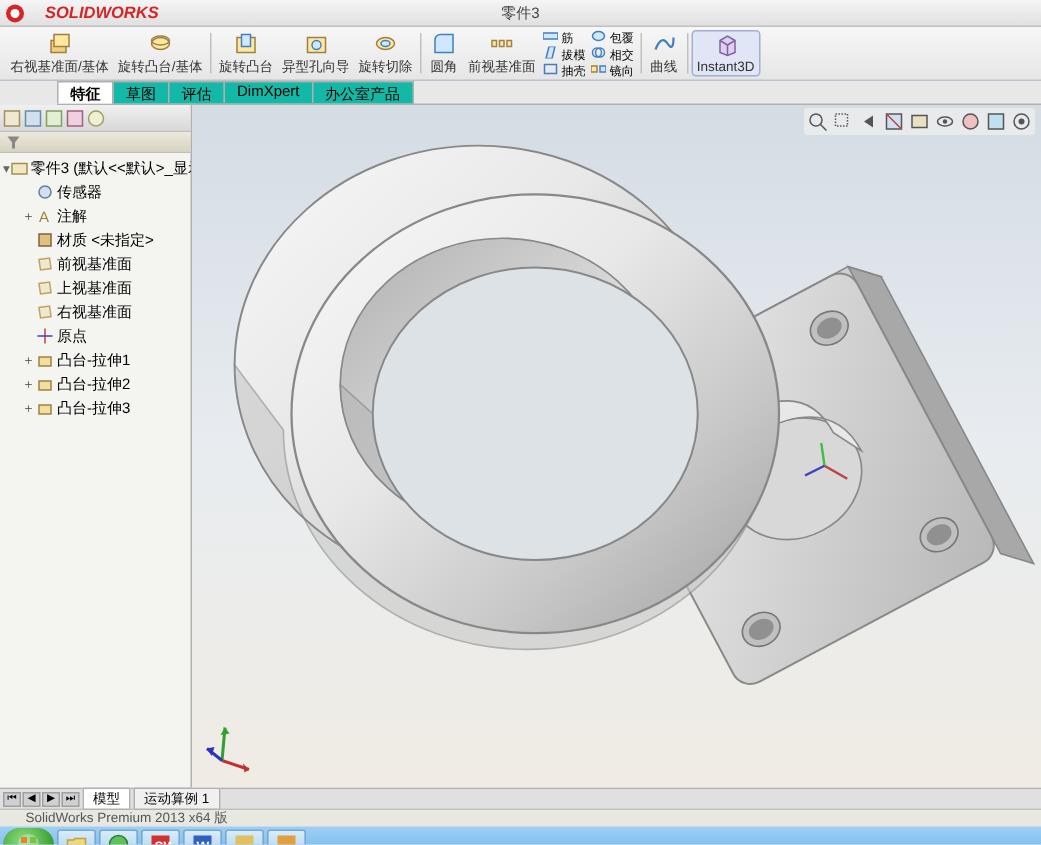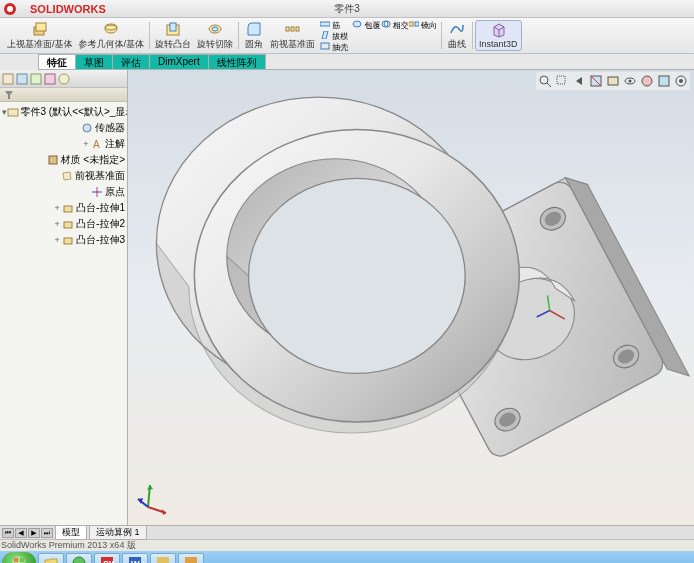--- a/index.html
+++ b/index.html
@@ -1,19 +1,19 @@
 <!DOCTYPE html>
 <html><head>
 <meta charset="utf-8">
 <style>
 * { margin: 0; padding: 0; box-sizing: border-box; font-family: "Microsoft YaHei", Tahoma, sans-serif; }
 html, body { width: 694px; height: 563px; overflow: hidden; background: #e8e8e8; }
 
 .title-bar { height: 18px; background: linear-gradient(#f5f5f5,#e0e0e0); display: flex; align-items: center; padding: 0 4px; font-size: 10px; border-bottom: 1px solid #c0c0c0; }
-.title-bar .logo { color: #d42626; font-weight: bold; font-size: 11px; margin-left: 14px; }
+.title-bar .logo { color: #d42626; font-weight: bold; font-style: italic; font-size: 11px; margin-left: 14px; }
 .title-bar .logo-icon { width: 12px; height: 12px; background: #d42626; border-radius: 50%; display: inline-block; position: relative; }
 .title-bar .logo-icon::after { content: ""; position: absolute; width: 6px; height: 6px; background: #fff; border-radius: 50%; top: 3px; left: 3px; }
 .title-bar .doc-title { position: absolute; left: 50%; transform: translateX(-50%); color: #444; font-size: 10px; }
 
 .ribbon { background: linear-gradient(#f7f7f7,#e6e6e6); border-bottom: 1px solid #b8c2cc; display: flex; padding: 2px 4px; height: 36px; }
 .ribbon .btn { display: flex; flex-direction: column; align-items: center; justify-content: center; padding: 0 3px; font-size: 9px; color: #333; cursor: pointer; border-radius: 2px; min-width: 26px; }
 .ribbon .btn .ic { width: 16px; height: 16px; display: flex; align-items: center; justify-content: center; margin-bottom: 1px; }
 .ribbon .sep { width: 1px; background: #c0c0c0; margin: 2px 2px; }
 .ribbon .btn.highlight { background: #e0e6f5; border: 1px solid #a0b0d0; border-radius: 3px; }
 
@@ -24,36 +24,36 @@
 .workspace { display: flex; height: calc(563px - 18px - 36px - 16px - 14px - 24px); }
 
 .side-panel { width: 128px; background: #f4f4f0; border-right: 1px solid #b0b0b0; display: flex; flex-direction: column; }
 .side-panel .panel-toolbar { height: 18px; background: linear-gradient(#f0f0f0,#d8d8d8); display: flex; align-items: center; padding: 0 2px; gap: 2px; border-bottom: 1px solid #c0c0c0; }
 .side-panel .panel-toolbar .tb-ic { width: 12px; height: 12px; cursor: pointer; }
 .side-panel .panel-hdr { height: 14px; background: linear-gradient(#ece8dc,#d8d4c0); font-size: 10px; padding: 0 4px; display: flex; align-items: center; border-bottom: 1px solid #c0c0b0; }
 .tree { flex: 1; overflow: auto; font-size: 10px; padding: 2px; }
 .tree-item { display: flex; align-items: center; padding: 1px 0; white-space: nowrap; cursor: pointer; }
 .tree-item .exp { width: 10px; font-size: 9px; color: #666; text-align: center; }
 .tree-item .ti-ic { width: 12px; height: 12px; margin-right: 2px; flex-shrink: 0; }
-.tree-item.child { padding-left: 12px; justify-content: flex-end; }
+.tree-item.child { padding-left: 12px; }
 
 .viewport { flex: 1; position: relative; background: linear-gradient(#d4dce4 0%, #e8ecf0 50%, #f0ece4 100%); overflow: hidden; }
 .view-toolbar { position: absolute; top: 2px; right: 4px; display: flex; gap: 3px; background: rgba(240,240,240,0.7); padding: 2px; border-radius: 2px; }
 .view-toolbar .vt-ic { width: 14px; height: 14px; cursor: pointer; }
 .model-svg { width: 100%; height: 100%; }
 
 .triad { position: absolute; bottom: 8px; left: 8px; width: 40px; height: 40px; }
 
 .bottom-tabs { height: 14px; background: #e0e0e0; display: flex; align-items: center; font-size: 9px; border-top: 1px solid #b0b0b0; padding: 0 2px; }
 .bottom-tabs .nav-btns { display: flex; gap: 1px; }
 .bottom-tabs .nav-btns .nb { width: 12px; height: 10px; background: #d0d0d0; border: 1px solid #a0a0a0; font-size: 7px; text-align: center; line-height: 8px; cursor: pointer; }
 .bottom-tabs .btab { padding: 0 6px; border: 1px solid #b0b0b0; background: #f0f0f0; margin-left: 2px; cursor: pointer; }
 .bottom-tabs .btab.active { background: #fff; }
 
-.status-bar { height: 12px; background: #e8e8e0; font-size: 9px; padding: 0 1px; display: flex; align-items: center; border-top: 1px solid #c0c0c0; color: #555; }
+.status-bar { height: 12px; background: #e8e8e0; font-size: 9px; padding: 0 17px; display: flex; align-items: center; border-top: 1px solid #c0c0c0; color: #555; }
 
 .taskbar { height: 24px; background: linear-gradient(#9ecff5,#6bb5e8); display: flex; align-items: center; padding: 0 2px; gap: 2px; }
 .taskbar .start { width: 34px; height: 22px; background: radial-gradient(circle at 40% 40%, #8ce080, #2a9020); border-radius: 11px; display: flex; align-items: center; justify-content: center; cursor: pointer; }
 .taskbar .tb-btn { width: 26px; height: 20px; background: linear-gradient(#d8ecfa,#a8d0ee); border: 1px solid #7aa8d0; border-radius: 2px; display: flex; align-items: center; justify-content: center; cursor: pointer; }
 
 svg { display: block; }
 </style>
 </head>
 <body>
 
@@ -64,40 +64,49 @@
 </div>
 
 <div class="ribbon">
   <div class="btn">
       <span class="ic">
         <svg width="16" height="16">
           <rect x="2" y="6" width="10" height="8" fill="#f0d080" stroke="#a08040"></rect>
           <rect x="4" y="2" width="10" height="8" fill="#ffe8a0" stroke="#a08040"></rect>
         </svg>
       </span>
-      <span>上视基准面/基体</span>
+      <span>右视基准面/基体</span>
     </div>
   <div class="btn">
       <span class="ic">
         <svg width="16" height="16">
           <ellipse cx="8" cy="8" rx="6" ry="4" fill="#ffe8a0" stroke="#a08040"></ellipse>
           <ellipse cx="8" cy="6" rx="6" ry="3" fill="none" stroke="#a08040"></ellipse>
         </svg>
       </span>
-      <span>参考几何体/基体</span>
+      <span>旋转凸台/基体</span>
     </div>
   <div class="sep"></div>
   <div class="btn">
       <span class="ic">
         <svg width="16" height="16">
           <rect x="2" y="4" width="12" height="10" fill="#ffe8a0" stroke="#a08040"></rect>
           <rect x="5" y="2" width="6" height="8" fill="#d0e8ff" stroke="#4080c0"></rect>
         </svg>
       </span>
       <span>旋转凸台</span>
+    </div>
+  <div class="btn">
+      <span class="ic">
+        <svg width="16" height="16">
+          <rect x="2" y="4" width="12" height="10" fill="#ffe8a0" stroke="#a08040"></rect>
+          <circle cx="8" cy="9" r="3" fill="#d0e8ff" stroke="#4080c0"></circle>
+        </svg>
+      </span>
+      <span>异型孔向导</span>
     </div>
   <div class="btn">
       <span class="ic">
         <svg width="16" height="16">
           <ellipse cx="8" cy="8" rx="6" ry="4" fill="#ffe8a0" stroke="#a08040"></ellipse>
           <ellipse cx="8" cy="8" rx="3" ry="2" fill="#d0e8ff" stroke="#4080c0"></ellipse>
         </svg>
       </span>
       <span>旋转切除</span>
     </div>
@@ -124,21 +133,21 @@
     <span style="cursor:pointer"><svg width="10" height="8" style="display:inline">
           <rect x="0" y="2" width="10" height="4" fill="#d0e8ff" stroke="#4080c0"></rect>
         </svg> <span>筋</span></span>
     <span style="cursor:pointer"><svg width="10" height="8" style="display:inline">
           <path d="M2 8 L4 0 L8 0 L6 8 Z" fill="#d0e8ff" stroke="#4080c0"></path>
         </svg> <span>拔模</span></span>
     <span style="cursor:pointer"><svg width="10" height="8" style="display:inline">
           <rect x="1" y="1" width="8" height="6" fill="none" stroke="#4080c0"></rect>
         </svg> <span>抽壳</span></span>
   </div>
-  <div style="display:flex;flex-direction:row;font-size:8px;justify-content:flex-end;padding:0 2px">
+  <div style="display:flex;flex-direction:column;font-size:8px;justify-content:space-between;padding:0 2px">
     <span style="cursor:pointer"><svg width="10" height="8" style="display:inline">
           <ellipse cx="5" cy="4" rx="4" ry="3" fill="#d0e8ff" stroke="#4080c0"></ellipse>
         </svg> <span>包覆</span></span>
     <span style="cursor:pointer"><svg width="10" height="8" style="display:inline">
           <circle cx="4" cy="4" r="3" fill="none" stroke="#4080c0"></circle>
           <circle cx="6" cy="4" r="3" fill="none" stroke="#4080c0"></circle>
         </svg> <span>相交</span></span>
     <span style="cursor:pointer"><svg width="10" height="8" style="display:inline">
           <rect x="0" y="2" width="4" height="4" fill="#ffe8a0" stroke="#a08040"></rect>
           <rect x="6" y="2" width="4" height="4" fill="#d0e8ff" stroke="#4080c0"></rect>
@@ -165,21 +174,21 @@
       </span>
       <span>Instant3D</span>
     </div>
 </div>
 
 <div class="tabs">
   <div class="tab active">特征</div>
   <div class="tab">草图</div>
   <div class="tab">评估</div>
   <div class="tab">DimXpert</div>
-  <div class="tab">线性阵列</div>
+  <div class="tab">办公室产品</div>
 </div>
 
 <div class="workspace">
 
   <div class="side-panel">
     <div class="panel-toolbar">
       <svg class="tb-ic" width="12" height="12">
           <rect x="1" y="1" width="10" height="10" fill="#f0e8d0" stroke="#a09060"></rect>
         </svg>
       <svg class="tb-ic" width="12" height="12">
@@ -228,20 +237,34 @@
             <rect x="2" y="2" width="8" height="8" fill="#e0c080" stroke="#806040"></rect>
           </svg>
           <span>材质 &lt;未指定&gt;</span>
         </div>
       <div class="tree-item child">
           <span class="exp"></span>
           <svg class="ti-ic">
             <path d="M2 3 L9 2 L10 9 L3 10 Z" fill="#f0e8d0" stroke="#c0a060"></path>
           </svg>
           <span>前视基准面</span>
+        </div>
+      <div class="tree-item child">
+          <span class="exp"></span>
+          <svg class="ti-ic">
+            <path d="M2 3 L9 2 L10 9 L3 10 Z" fill="#f0e8d0" stroke="#c0a060"></path>
+          </svg>
+          <span>上视基准面</span>
+        </div>
+      <div class="tree-item child">
+          <span class="exp"></span>
+          <svg class="ti-ic">
+            <path d="M2 3 L9 2 L10 9 L3 10 Z" fill="#f0e8d0" stroke="#c0a060"></path>
+          </svg>
+          <span>右视基准面</span>
         </div>
       <div class="tree-item child">
           <span class="exp"></span>
           <svg class="ti-ic">
             <line x1="6" y1="1" x2="6" y2="11" stroke="#c04040"></line>
             <line x1="1" y1="6" x2="11" y2="6" stroke="#4040c0"></line>
           </svg>
           <span>原点</span>
         </div>
       <div class="tree-item child">

